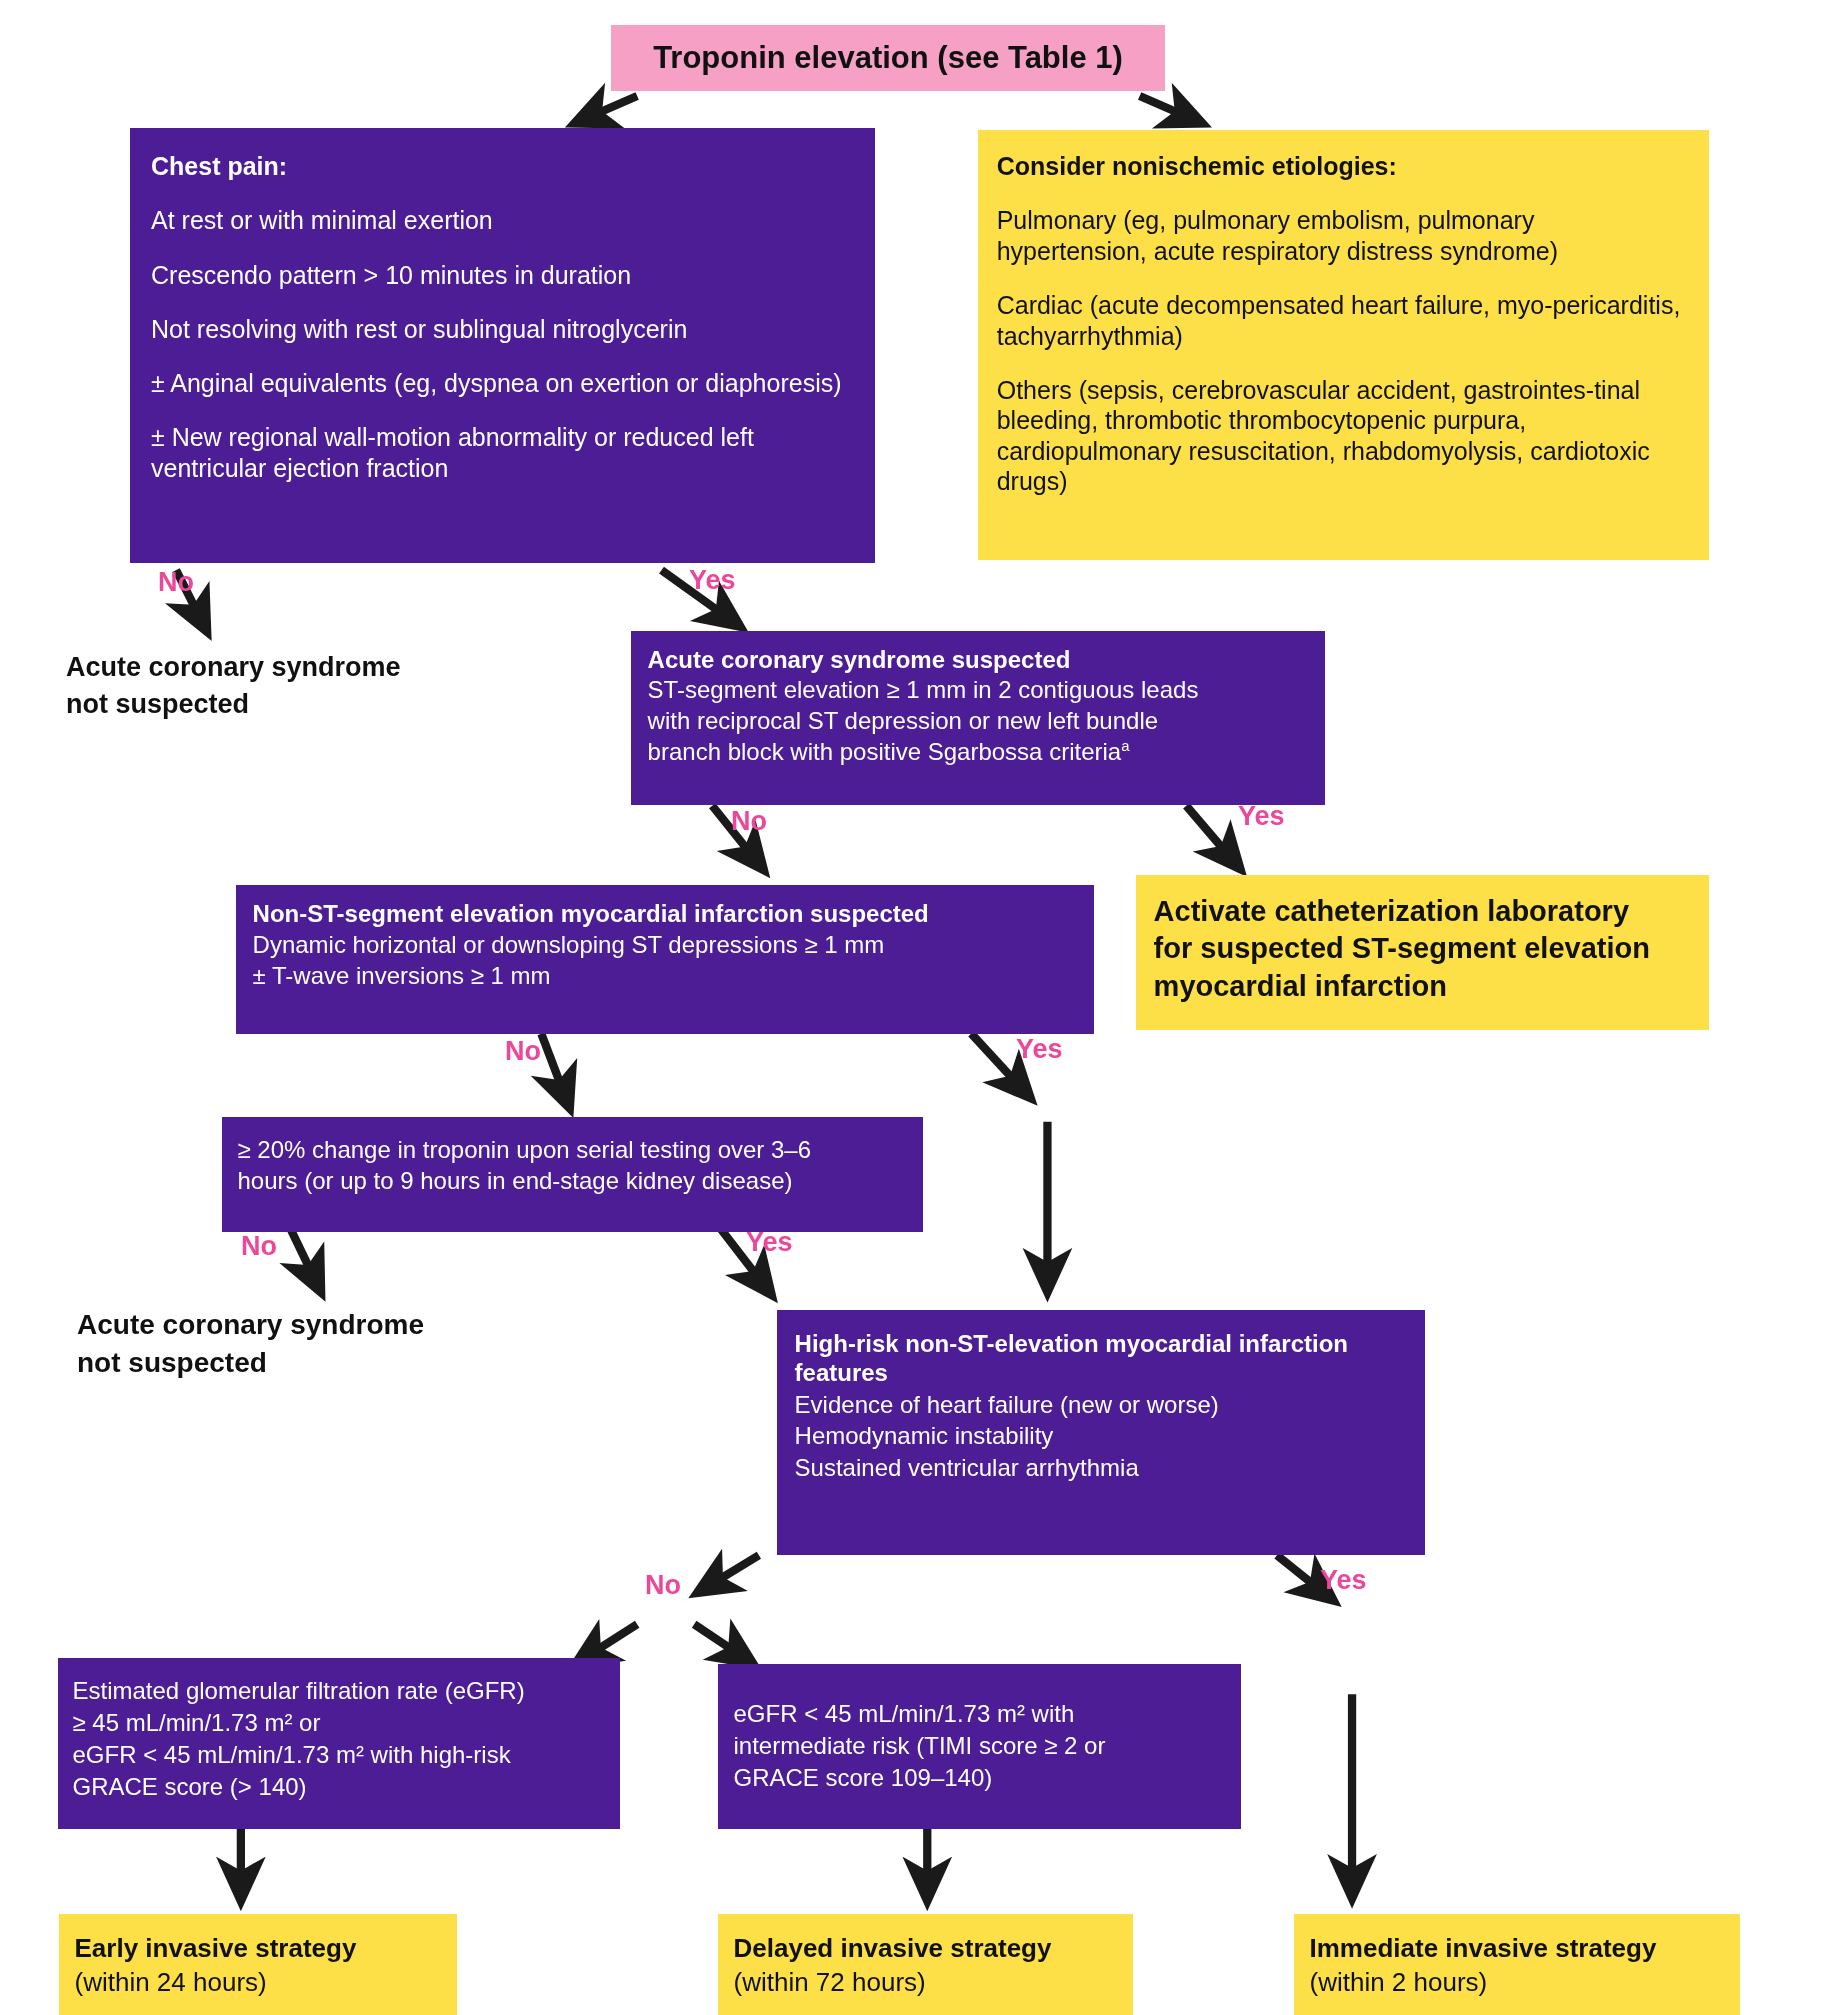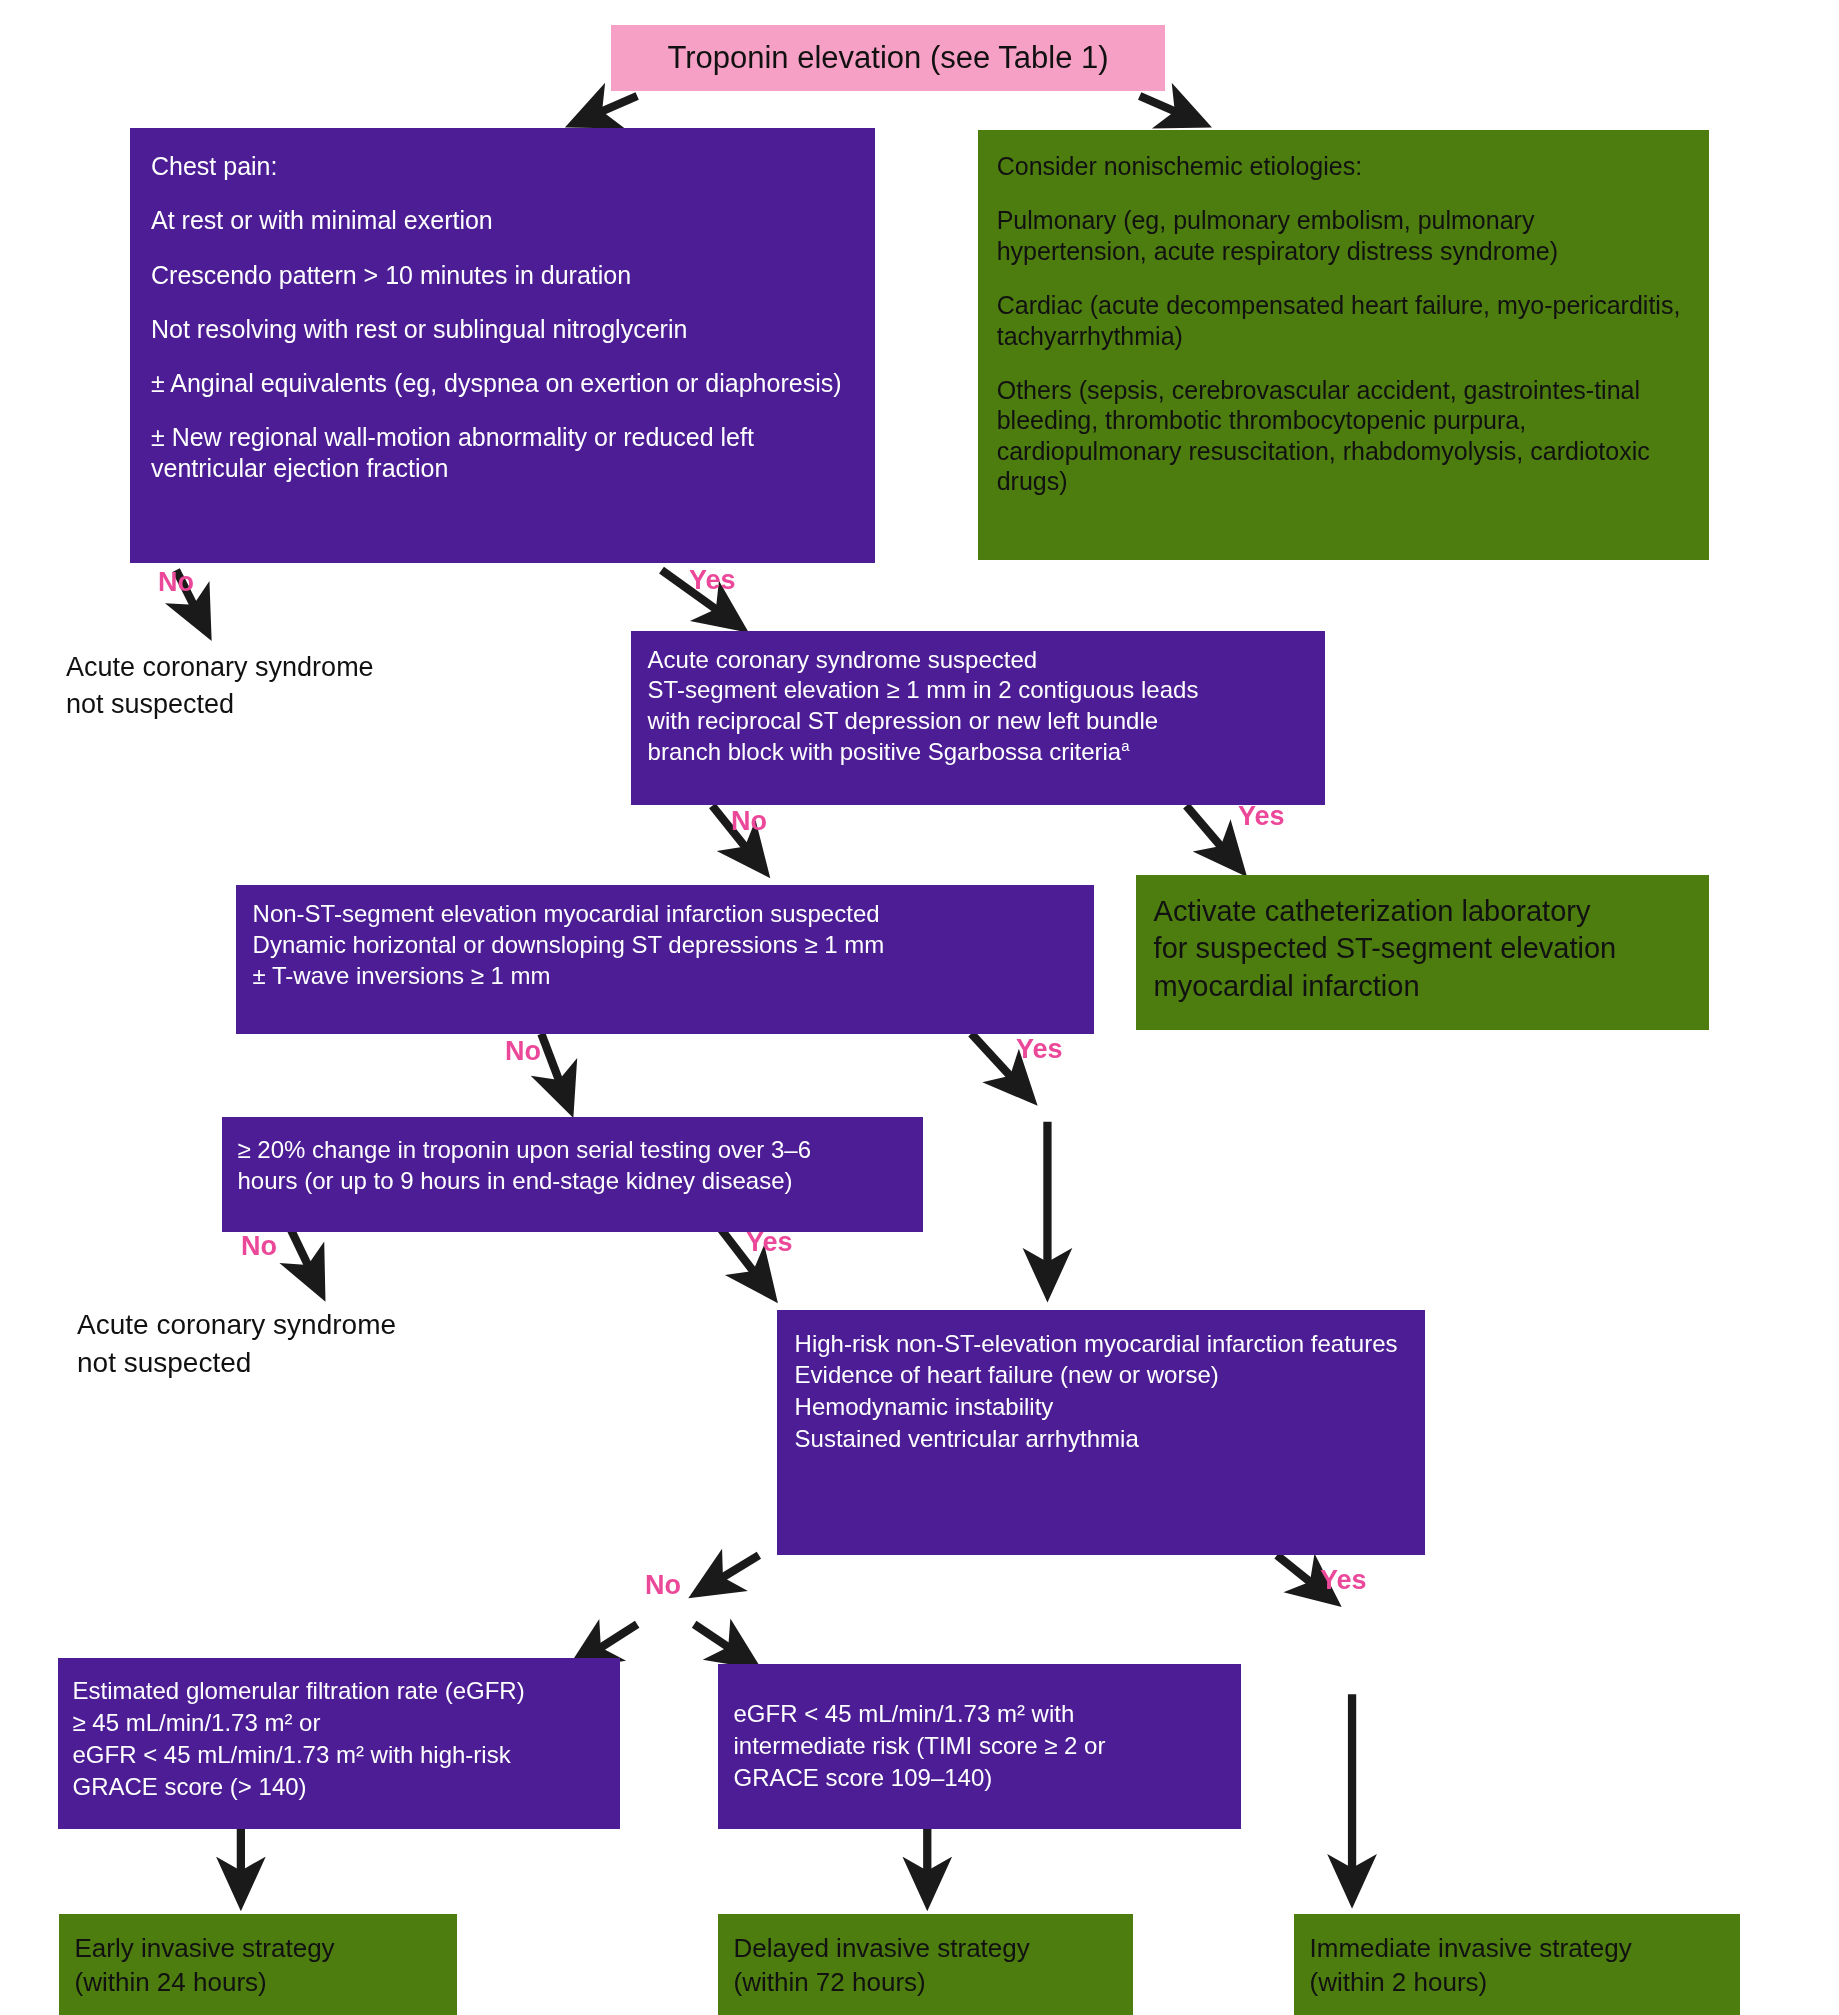--- a/index.html
+++ b/index.html
@@ -1,23 +1,23 @@
 <!DOCTYPE html>
 <html style="font-size:8.3px"><head>
 <meta charset="utf-8">
 <style>
   html,body{margin:0;padding:0;background:#ffffff;}
   body{font-family:"Liberation Sans",sans-serif;}
   #canvas{position:relative;width:1839px;height:2015px;background:#fff;overflow:hidden;}
   .box{position:absolute;box-sizing:border-box;}
   .blue{background:#4c1d95;color:#ffffff;}
-  .yellow{background:#4d7c0f;color:#111111;}
+  .yellow{background:#fde047;color:#111111;}
   .pink{background:#f5a0c4;color:#111111;}
   .plain{background:transparent;color:#111111;}
-  .ttl{font-weight:normal;}
+  .ttl{font-weight:bold;}
   .box p{margin:0;}
   .stack > p + p{margin-top:0.10em;}
   .spaced > p + p{margin-top:0.95em;}
   .lbl{position:absolute;font-weight:bold;color:#ec4899;white-space:nowrap;}
   svg.arrows{position:absolute;left:0;top:0;width:1839px;height:2015px;pointer-events:none;}
   sup{font-size:0.62em;vertical-align:super;line-height:0;}
 </style>
 </head>
 <body>
 

